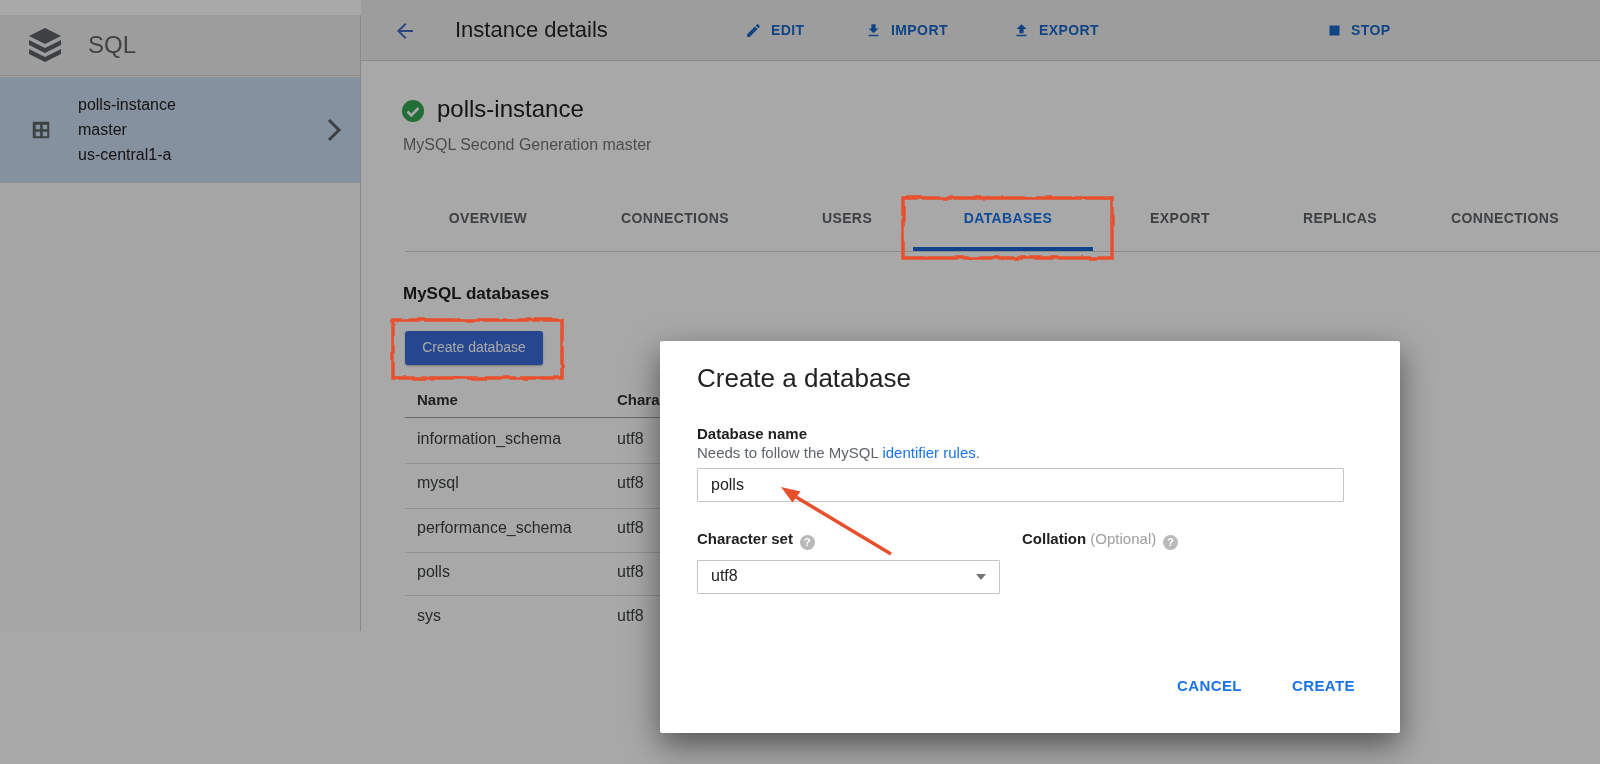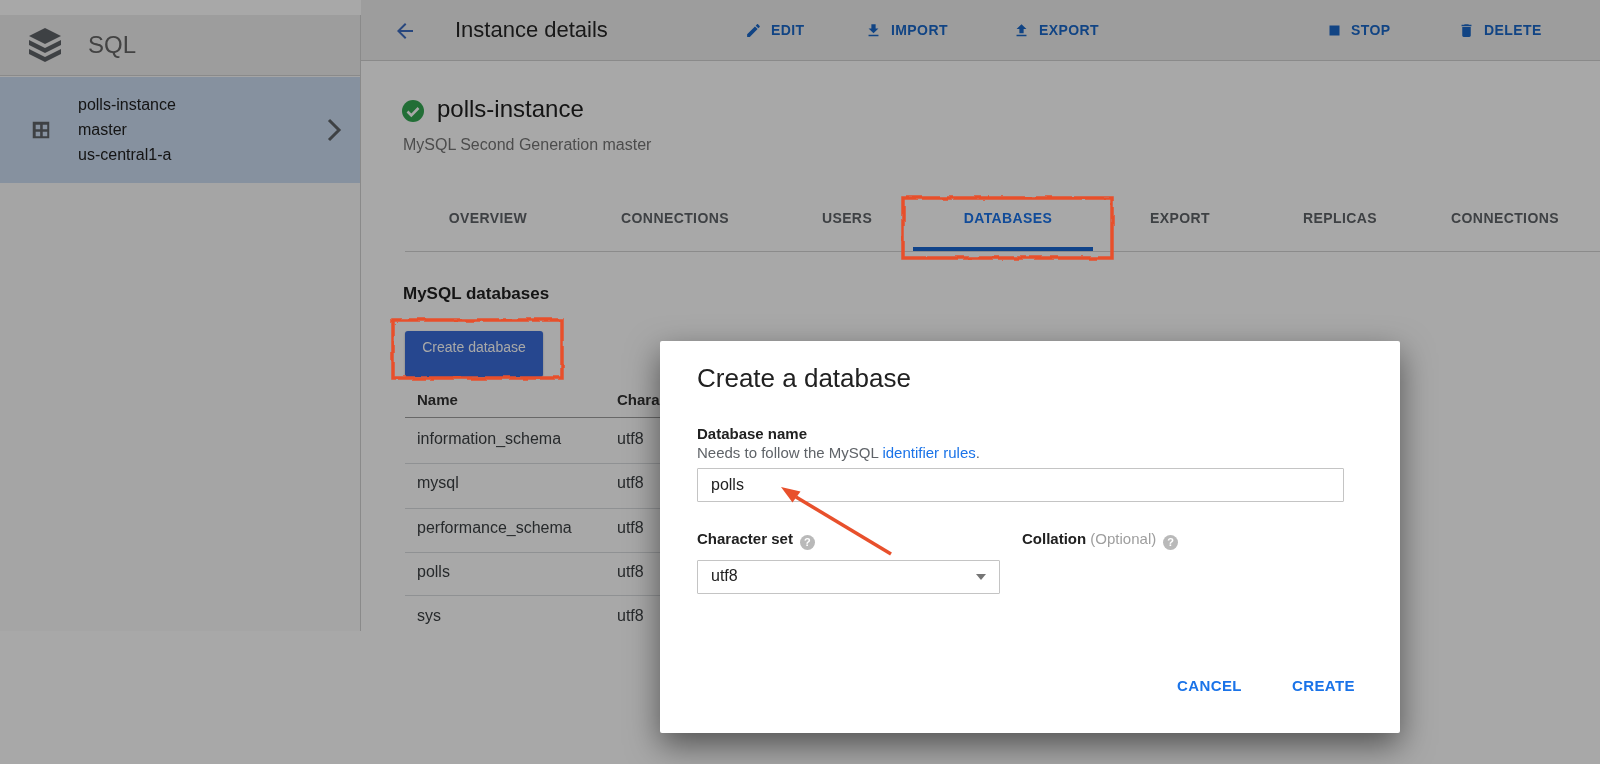--- a/index.html
+++ b/index.html
@@ -32,21 +32,21 @@
 
   
   .tabline{left:405px;top:251px;width:1195px;height:1px;background:#d4d4d4;}
   .tab{position:absolute;top:210px;transform:translateX(-50%);font-size:14px;font-weight:bold;
        letter-spacing:.4px;color:#5f6368;cursor:pointer;white-space:nowrap;}
   .tab.active{color:#1a73e8;}
   .tab-underline{left:913px;top:247px;width:180px;height:4px;background:#1967d2;}
 
   
   .body-heading{left:403px;top:284px;font-size:17px;font-weight:bold;color:#212121;}
-  .create-btn{left:405px;top:331px;width:138px;height:46px;background:#3a6cd9;border-radius:3px;
+  .create-btn{left:405px;top:331px;width:138px;height:34px;background:#3a6cd9;border-radius:3px;
               color:#fff;font-size:14px;text-align:center;line-height:33px;cursor:pointer;
               box-shadow:0 1px 2px rgba(0,0,0,.3);}
   .th{position:absolute;font-size:15px;font-weight:bold;color:#333;}
   .td{position:absolute;font-size:16px;color:#3c4043;}
   .rowline{position:absolute;left:405px;width:775px;height:1px;background:#dadce0;}
   .headline{position:absolute;left:405px;width:775px;height:1px;background:#9e9e9e;}
 
   
   .scrim{left:0;top:0;width:1600px;height:764px;background:rgba(0,0,0,.34);z-index:10;}
   .dialog{left:660px;top:341px;width:740px;height:392px;background:#fff;z-index:20;border-radius:2px;
@@ -128,26 +128,20 @@
       <path fill="#1a68c9" d="M9 16h6v-6h4l-7-7-7 7h4zm-4 2h14v2H5z"></path>
     </svg>
     <span>EXPORT</span>
   </div>
   <div class="tbtn" style="left:1327px">
     <svg width="15" height="15" viewBox="0 0 24 24">
       <rect x="4" y="4" width="16" height="16" fill="#1a68c9"></rect>
     </svg>
     <span>STOP</span>
   </div>
-  <div class="tbtn" style="left:1458px">
-    <svg width="17" height="17" viewBox="0 0 24 24">
-      <path fill="#1a68c9" d="M6 19c0 1.1.9 2 2 2h8c1.1 0 2-.9 2-2V7H6v12zM19 4h-3.5l-1-1h-5l-1 1H5v2h14V4z"></path>
-    </svg>
-    <span>DELETE</span>
-  </div>
 
   <svg class="abs" style="left:401px;top:99px" width="24" height="24" viewBox="0 0 24 24">
     <circle cx="12" cy="12" r="11" fill="#34a853"></circle>
     <path d="M6.5 12.5 L10.3 16.3 L17.5 9" fill="none" stroke="#ffffff" stroke-width="2.6"></path>
   </svg>
   <div class="abs inst-name">polls-instance</div>
   <div class="abs inst-sub">MySQL Second Generation master</div>
 
   <div class="abs tabline"></div>
   <div class="tab" style="left:488px">OVERVIEW</div>

